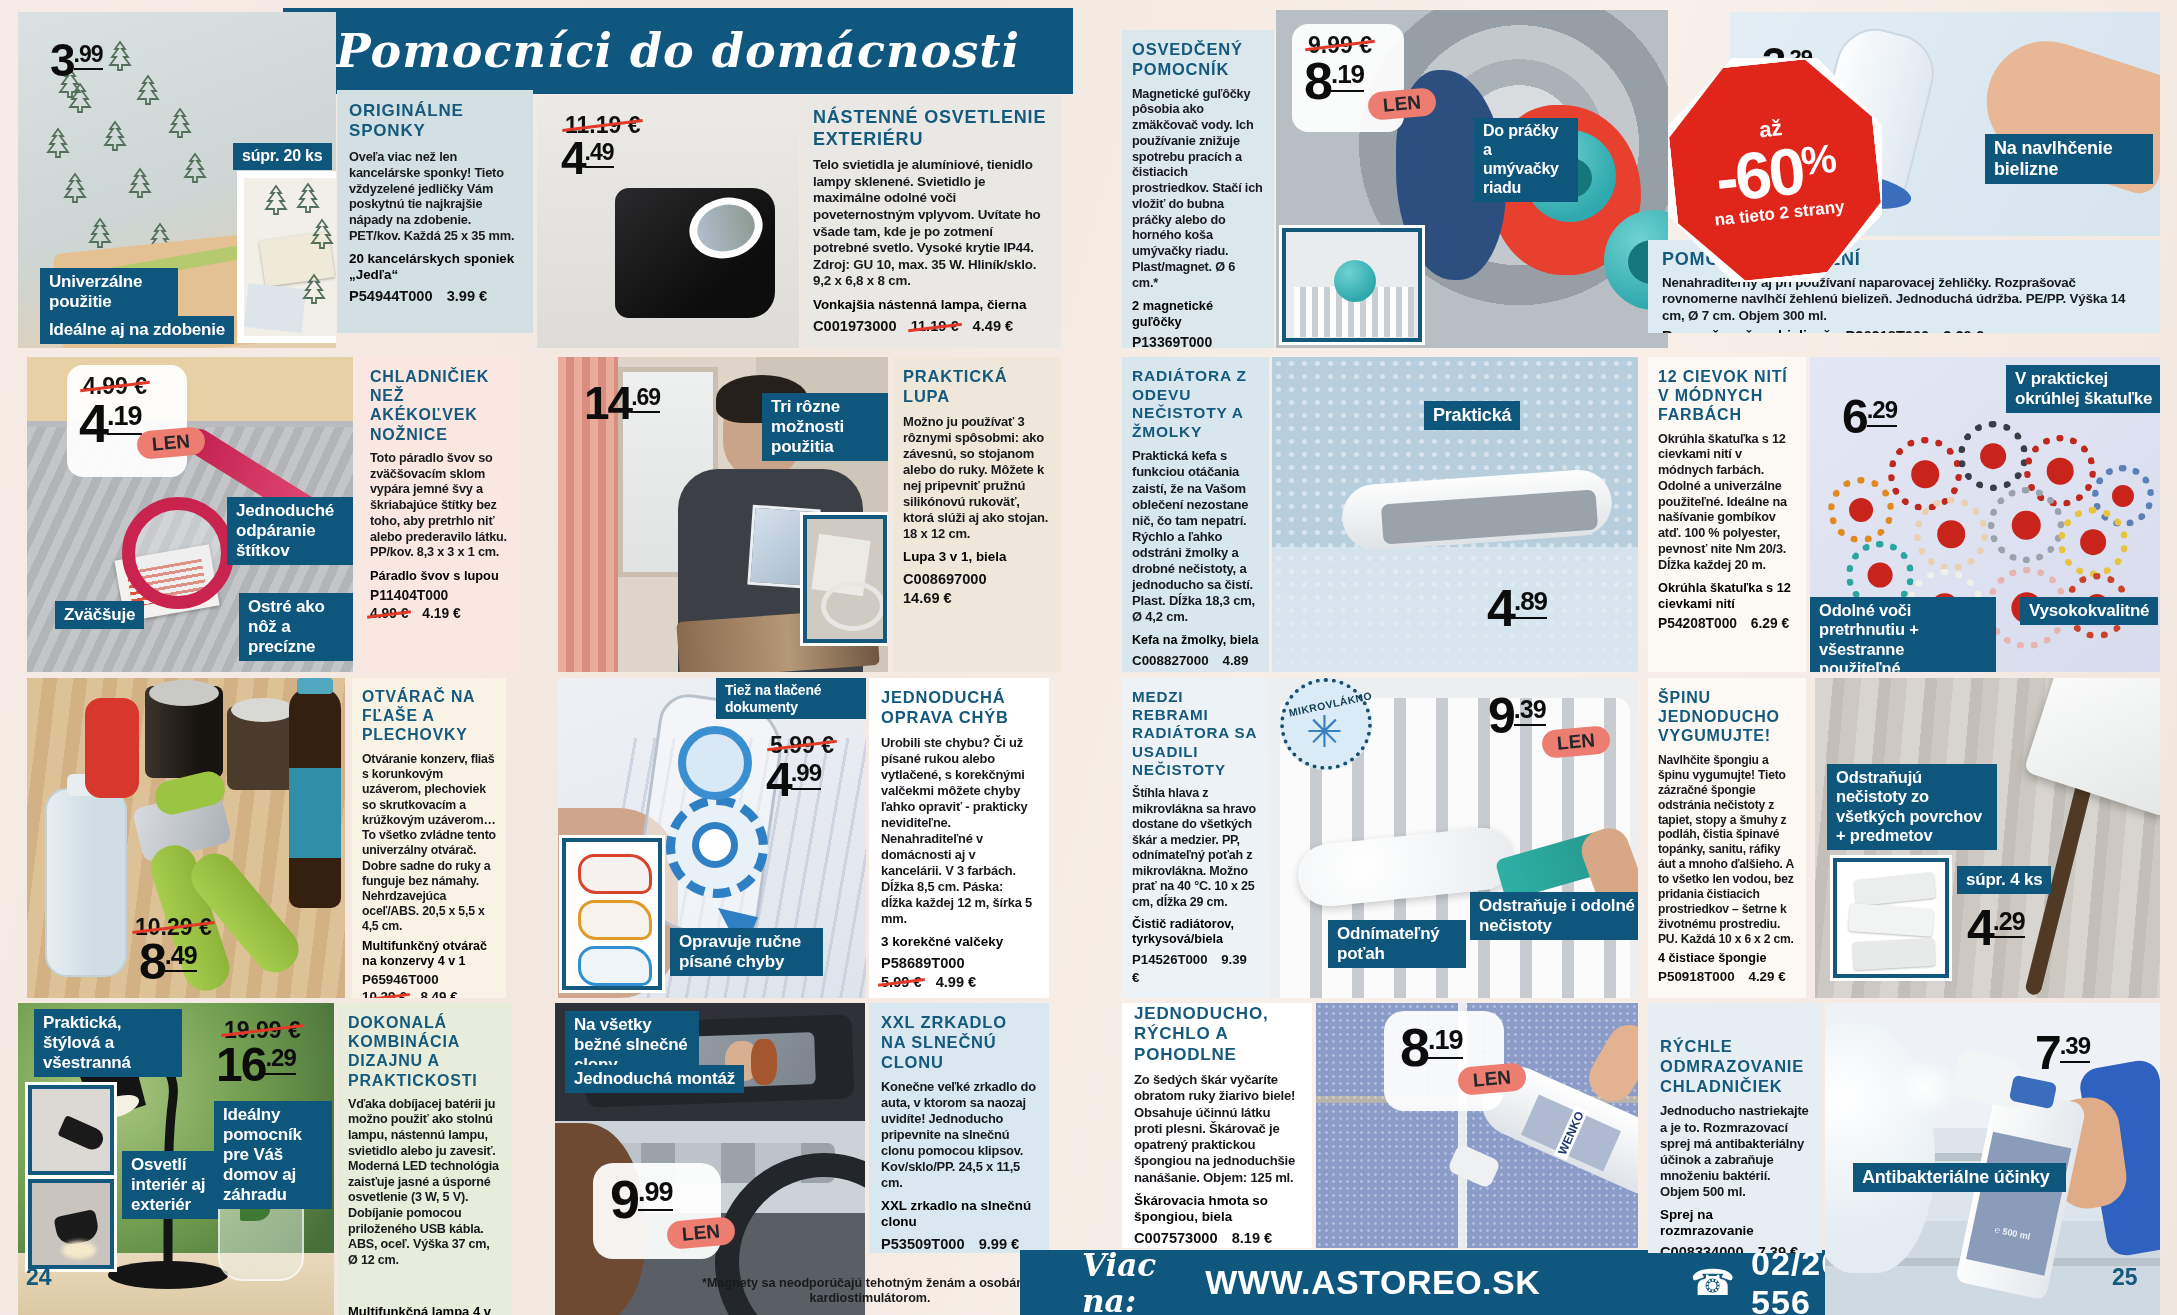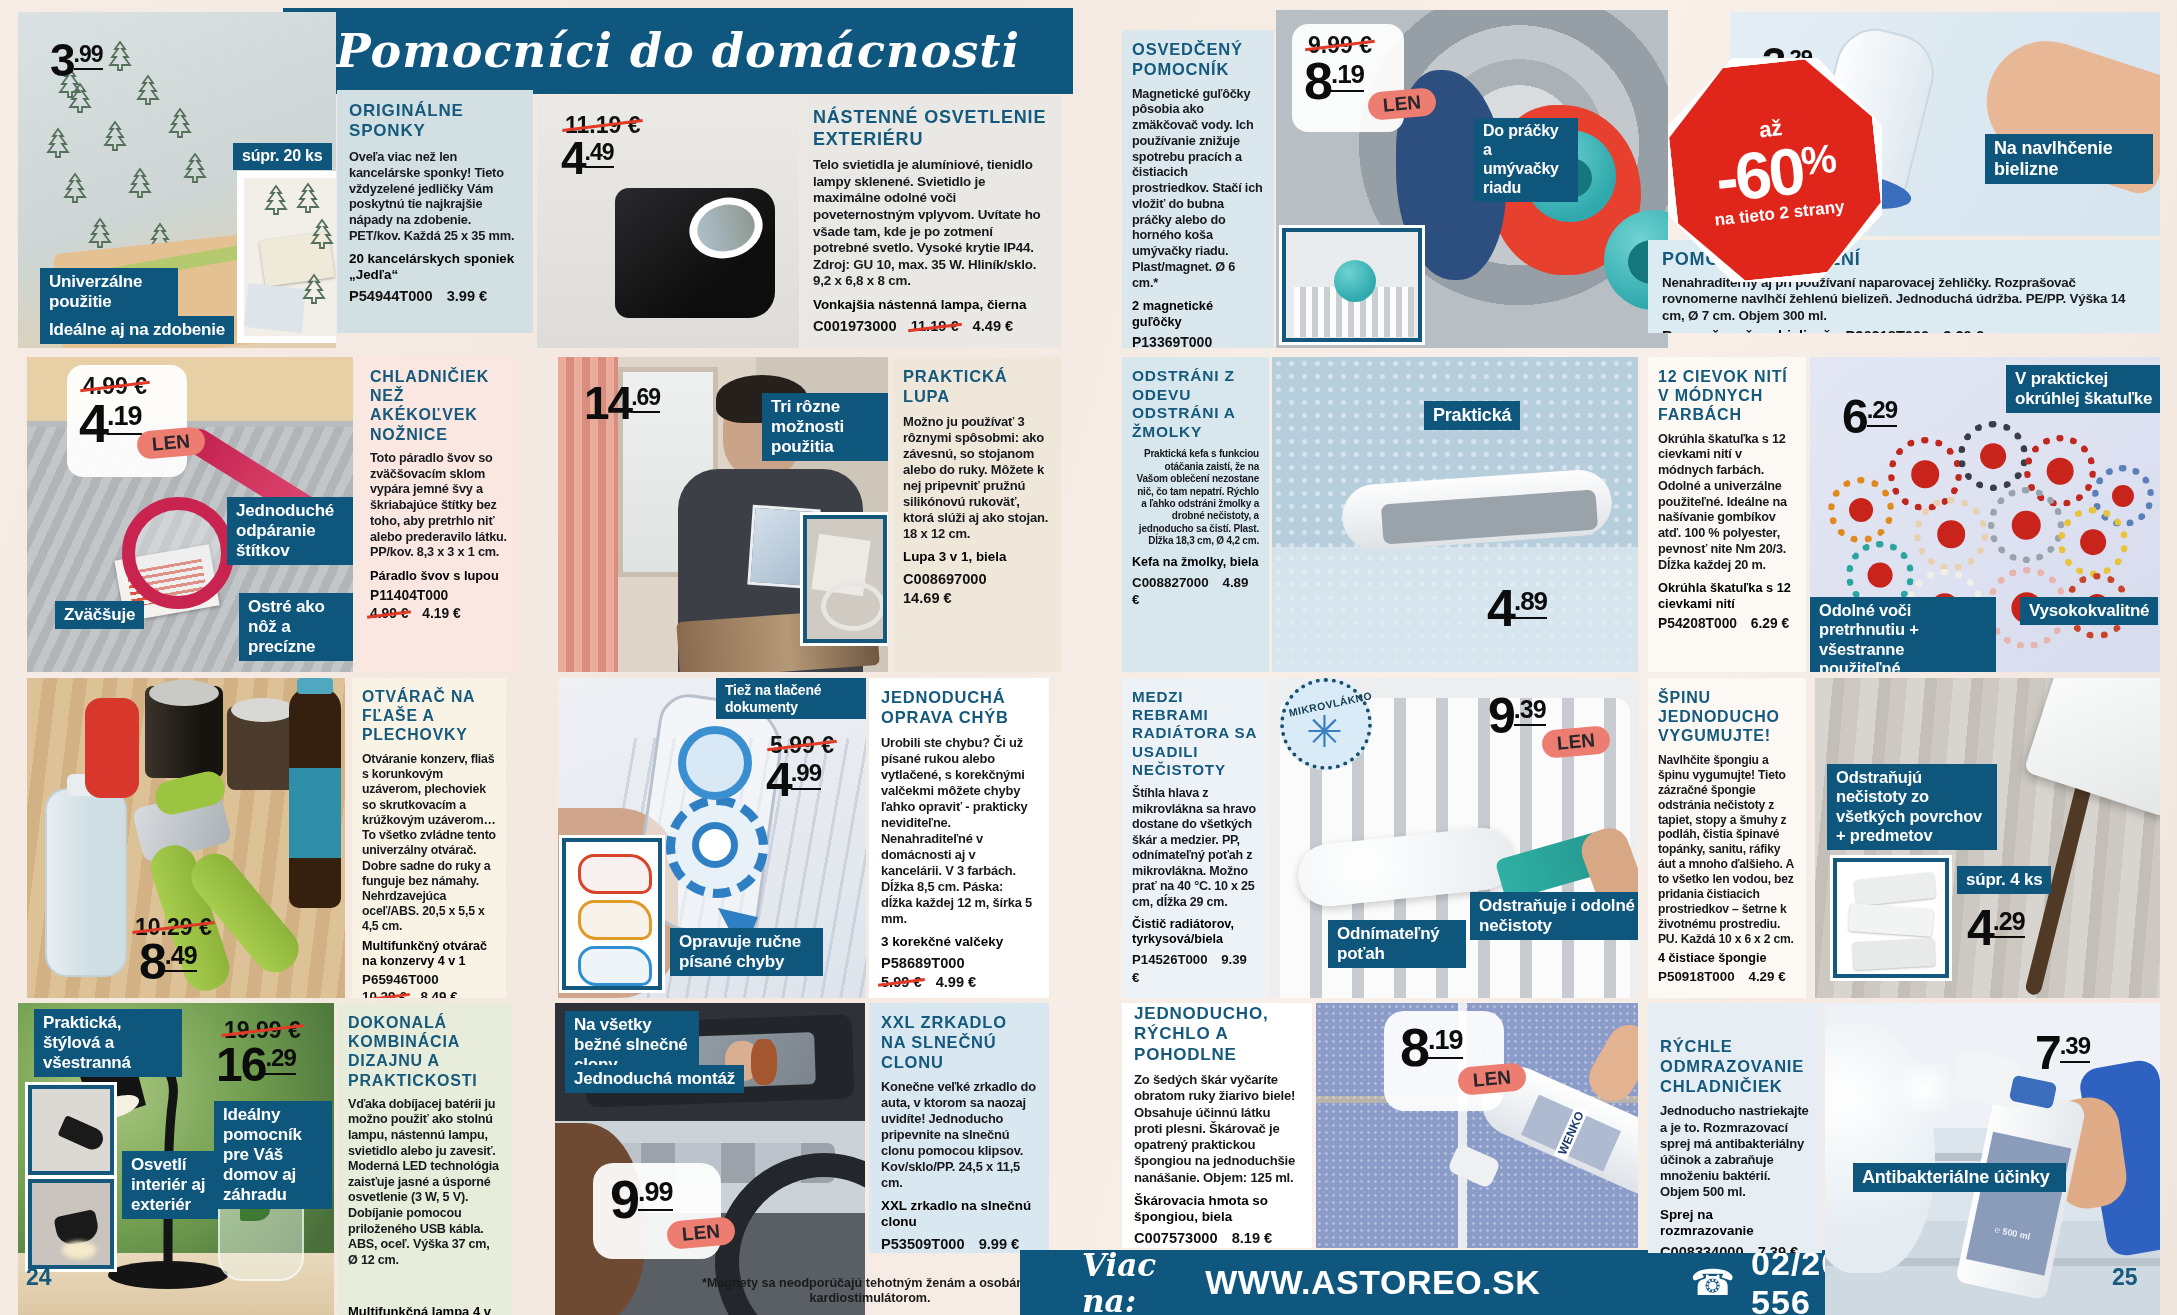--- a/index.html
+++ b/index.html
@@ -199,22 +199,22 @@
     <h3 class="h3" style="font-size:16.5px;">PRAKTICKÁ LUPA</h3>
     <p class="bd" style="font-size:13px;">Možno ju používať 3 rôznymi spôsobmi: ako závesnú, so stojanom alebo do ruky. Môžete k nej pripevniť pružnú silikónovú rukoväť, ktorá slúži aj ako stojan. 18 x 12 cm.</p>
     <p class="pn">Lupa 3 v 1, biela</p>
     <p class="pc">
       <span>C008697000</span><br>
       <span>14.69 €</span>
     </p>
   </div>
 
   <div class="tb" style="left:1122px;top:357px;width:147px;height:315px;background:#d8e7ee;padding:10px;">
-    <h3 class="h3" style="font-size:15.5px;">ODSTRÁNI Z ODEVU ODSTRÁNI A ŽMOLKY</h3>
-    <p class="bd" style="font-size:10px;text-align:right;">Praktická kefa s funkciou otáčania zaistí, že na Vašom oblečení nezostane nič, čo tam nepatrí. Rýchlo a ľahko odstráni žmolky a drobné nečistoty, a jednoducho sa čistí. Plast. Dĺžka 18,3 cm, Ø 4,2 cm.</p>
+    <h3 class="h3" style="font-size:15.5px;">RADIÁTORA Z ODEVU NEČISTOTY A ŽMOLKY</h3>
+    <p class="bd" style="font-size:13px;">Praktická kefa s funkciou otáčania zaistí, že na Vašom oblečení nezostane nič, čo tam nepatrí. Rýchlo a ľahko odstráni žmolky a drobné nečistoty, a jednoducho sa čistí. Plast. Dĺžka 18,3 cm, Ø 4,2 cm.</p>
     <p class="pn" style="font-size:12.6px;">Kefa na žmolky, biela</p>
     <p class="pc" style="font-size:13.4px;">
       <span>C008827000</span><span class="gap"></span>
       <span>4.89 €</span>
     </p>
   </div>
   <div class="photo" style="left:1272px;top:357px;width:366px;height:315px;background:#b7cedd;">
     <div class="abs" style="left:0;top:0;width:100%;height:100%;background-image:radial-gradient(circle,rgba(255,255,255,.45) 2px,transparent 3px);background-size:13px 13px;"></div>
     <div class="abs" style="left:0;top:190px;width:100%;height:125px;background:linear-gradient(rgba(235,243,248,.55),rgba(222,234,242,.85));"></div>
     <div class="abs" style="left:70px;top:120px;width:270px;height:66px;background:linear-gradient(180deg,#fdfdfd,#dfe3e6);border-radius:33px;transform:rotate(-4deg);"></div>

